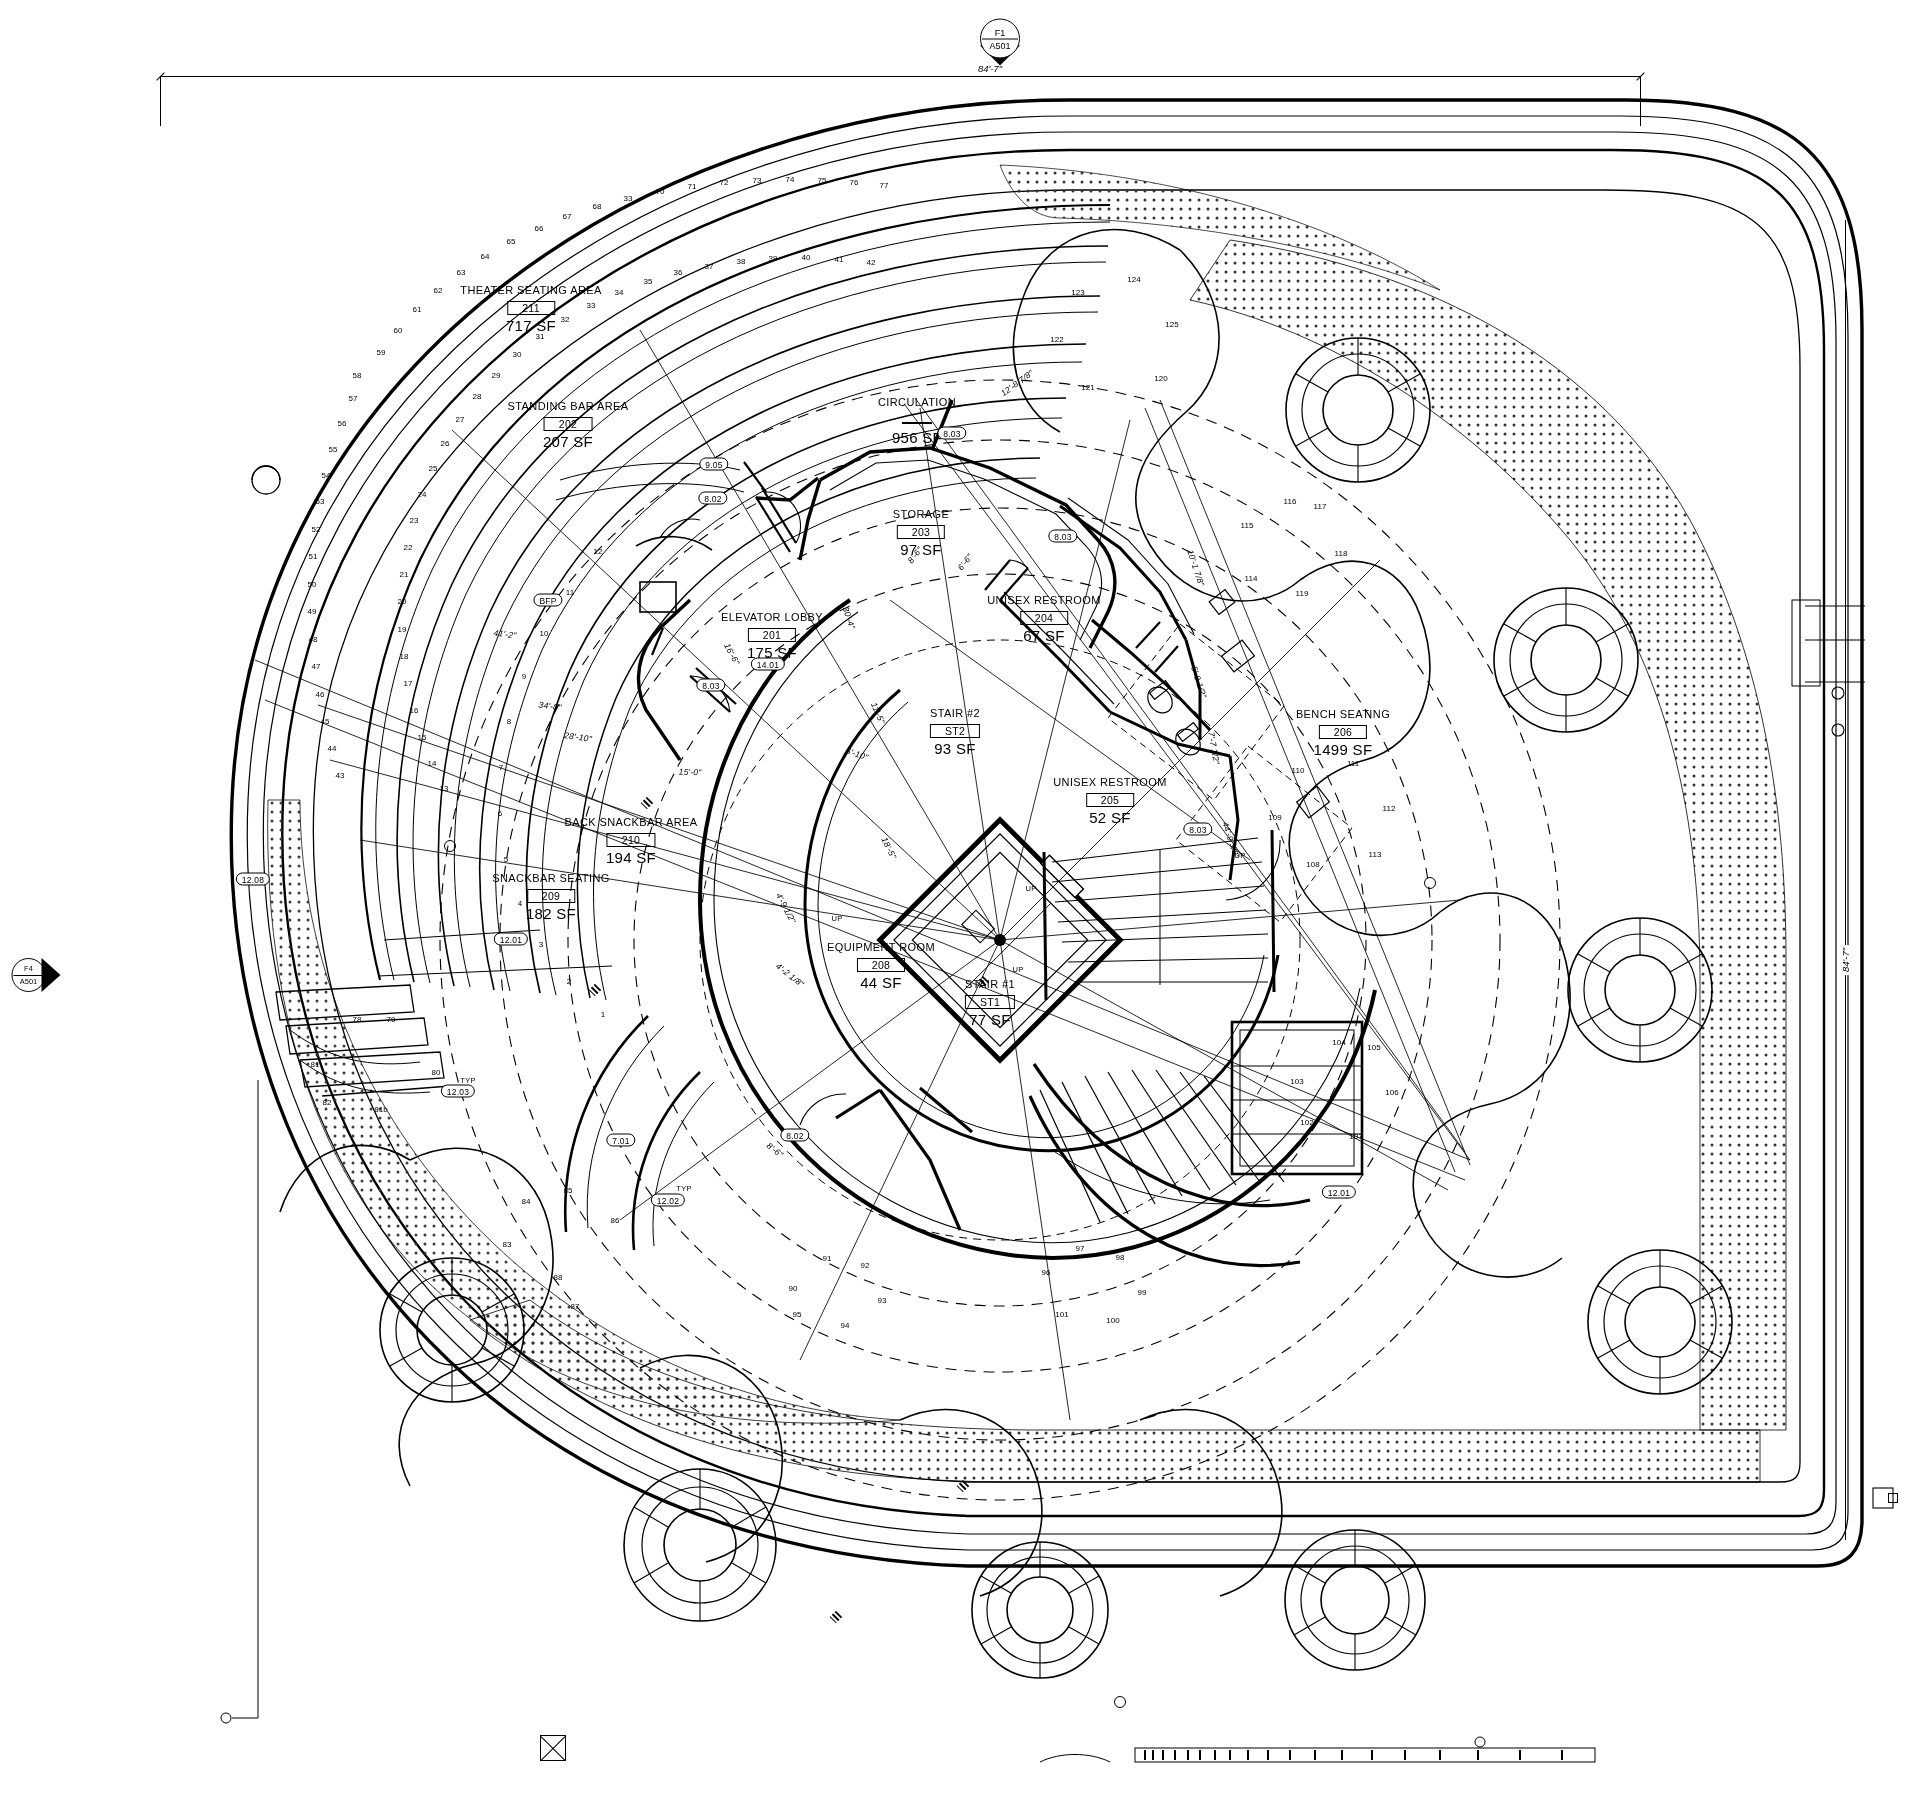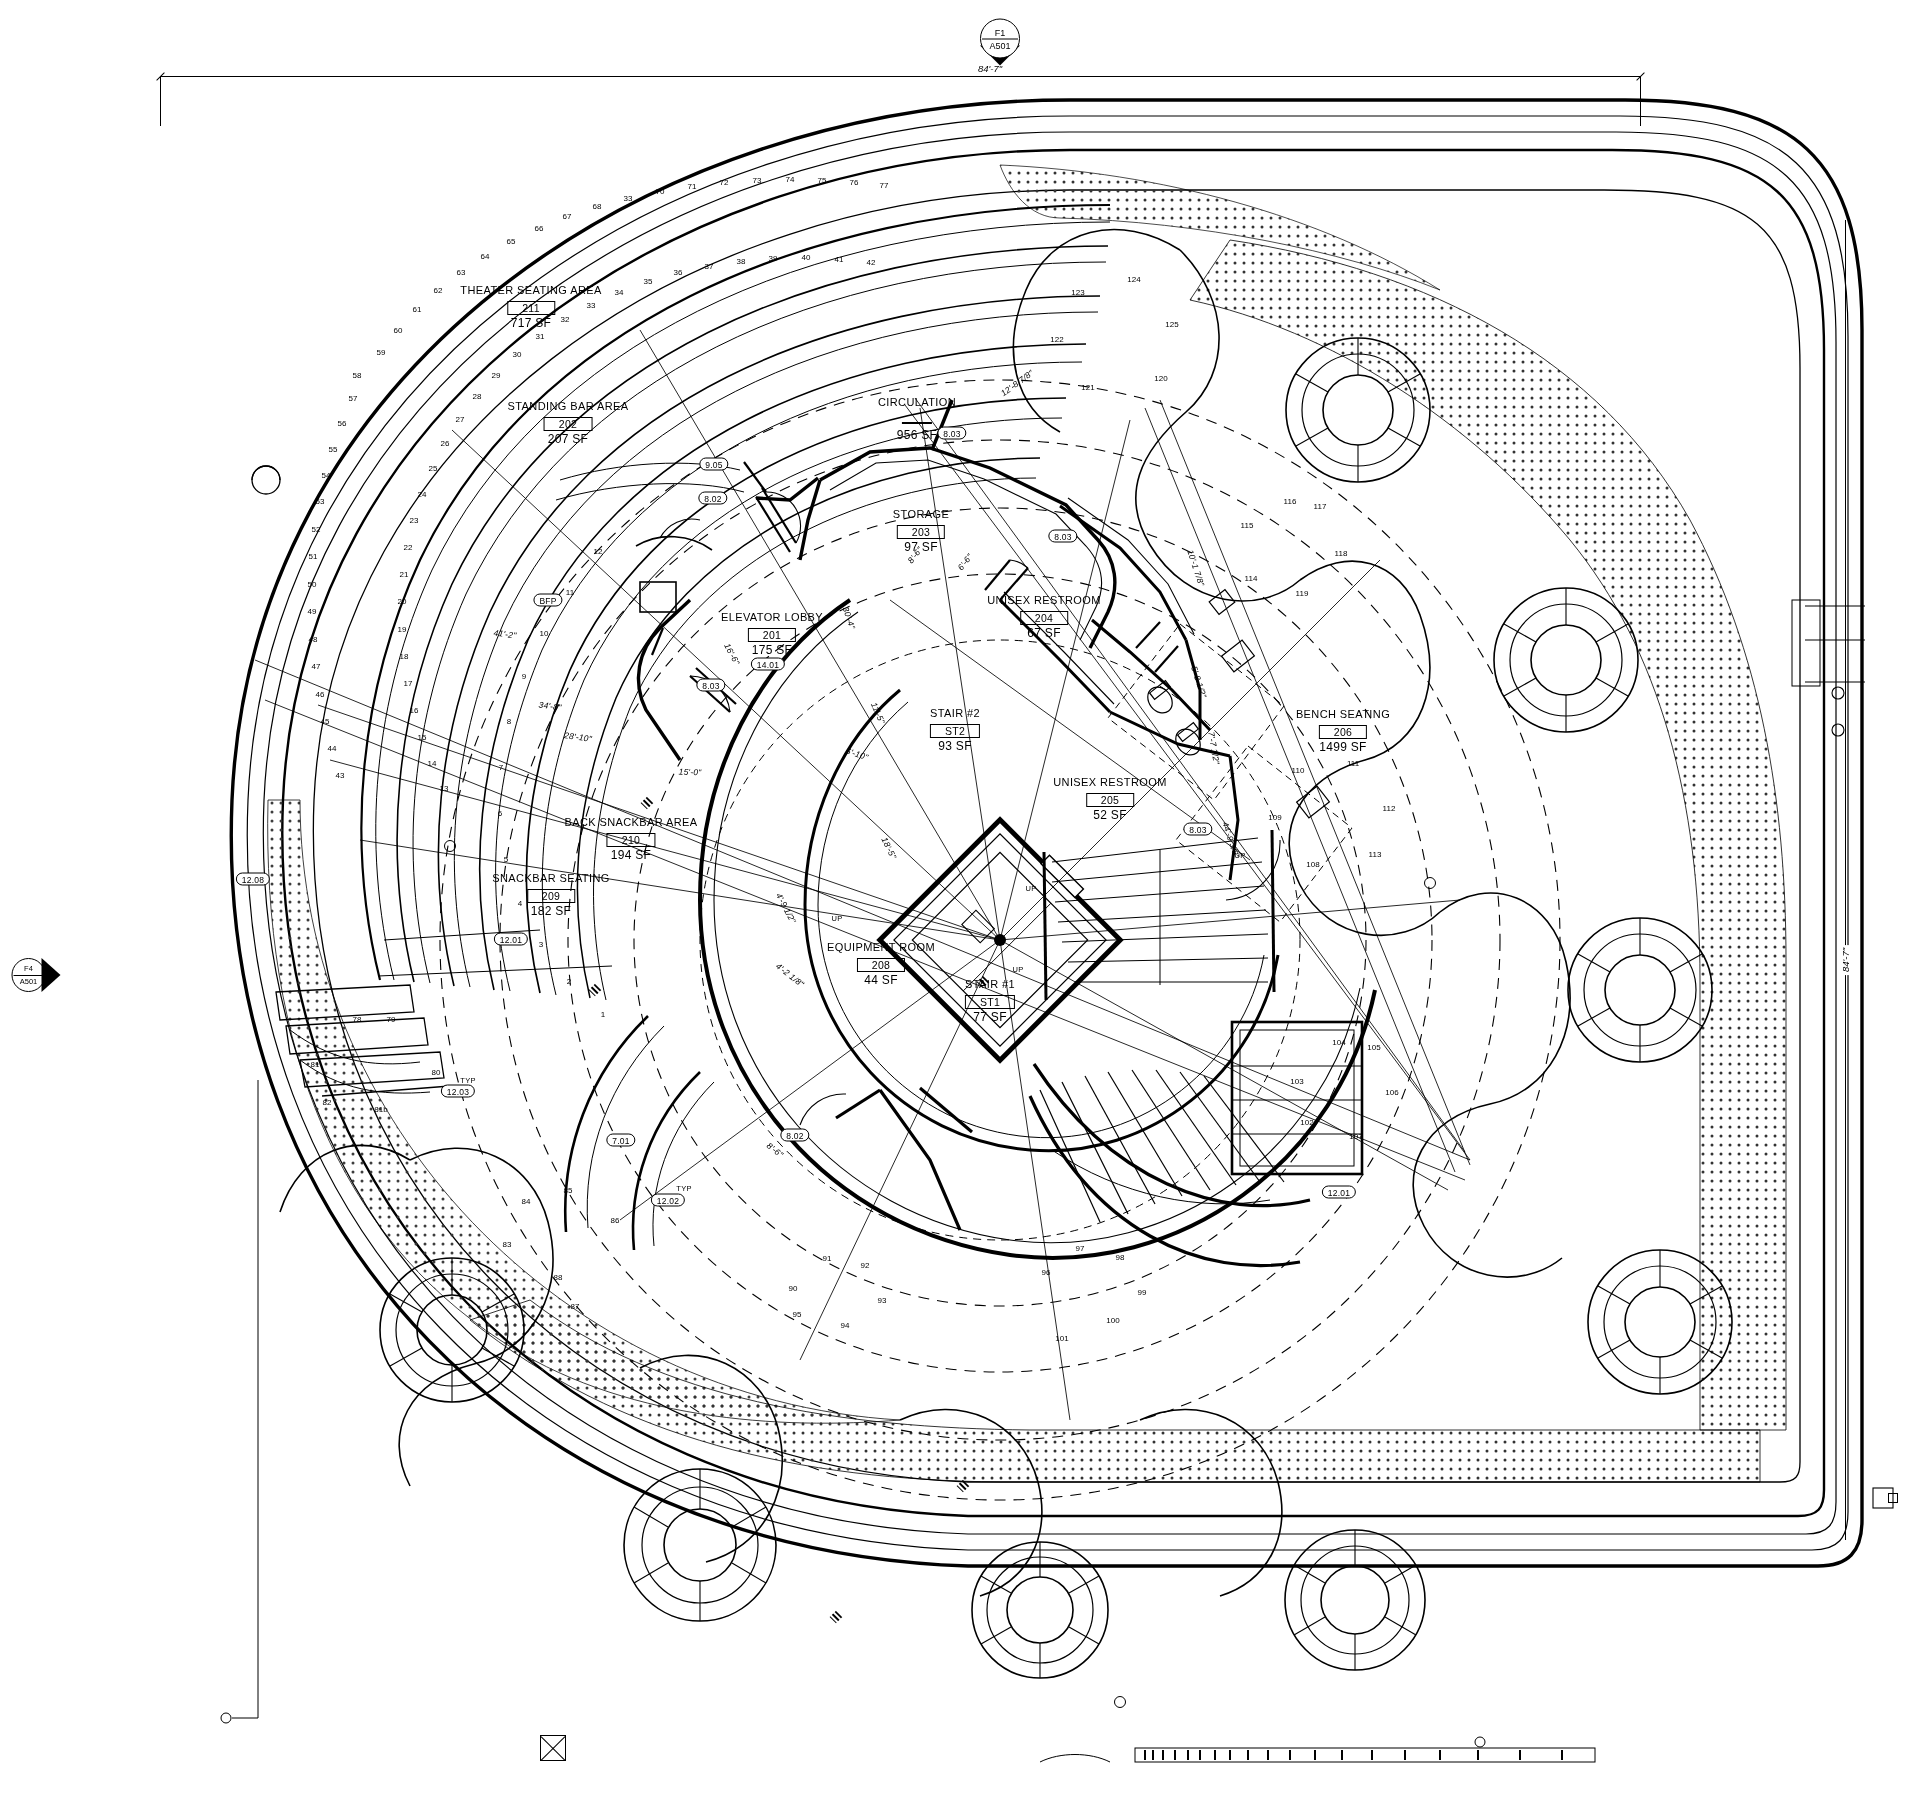--- a/index.html
+++ b/index.html
@@ -34,21 +34,21 @@
   }
   .room-tag .rnum {
     display: inline-block;
     border: 1.1px solid #000;
     padding: 0px 14px;
     font-size: 10.5px;
     line-height: 12px;
     letter-spacing: .3px;
   }
   .room-tag .rarea {
-    font-size: 12px;
+    font-size: 15px;
     margin-top: 1px;
     letter-spacing: .3px;
   }
 
   
   .keynote {
     position: absolute;
     border: 1px solid #000;
     border-radius: 8px;
     background: #fff;
@@ -863,21 +863,21 @@
       <div class="seatnum" style="left: 827px; top: 1258px;">91</div>
       <div class="seatnum" style="left: 865px; top: 1265px;">92</div>
       <div class="seatnum" style="left: 793px; top: 1288px;">90</div>
       <div class="seatnum" style="left: 882px; top: 1300px;">93</div>
       <div class="seatnum" style="left: 797px; top: 1314px;">95</div>
       <div class="seatnum" style="left: 845px; top: 1325px;">94</div>
       <div class="seatnum" style="left: 1080px; top: 1248px;">97</div>
       <div class="seatnum" style="left: 1120px; top: 1257px;">98</div>
       <div class="seatnum" style="left: 1046px; top: 1272px;">96</div>
       <div class="seatnum" style="left: 1142px; top: 1292px;">99</div>
-      <div class="seatnum" style="left: 1062px; top: 1314px; margin-top: 24px;">101</div>
+      <div class="seatnum" style="left: 1062px; top: 1314px;">101</div>
       <div class="seatnum" style="left: 1113px; top: 1320px;">100</div>
     </div>
   <div id="dims-layer">
       <div class="dimtext" style="left: 1017px; top: 383px; transform: translate(-50%, -50%) rotate(-36deg);">12'-8 7/8"</div>
       <div class="dimtext" style="left: 1196px; top: 568px; transform: translate(-50%, -50%) rotate(72deg);">10'-1 7/8"</div>
       <div class="dimtext" style="left: 915px; top: 555px; transform: translate(-50%, -50%) rotate(-52deg);">8'-6"</div>
       <div class="dimtext" style="left: 965px; top: 562px; transform: translate(-50%, -50%) rotate(-52deg);">6'-6"</div>
       <div class="dimtext" style="left: 849px; top: 618px; transform: translate(-50%, -50%) rotate(72deg);">30'-4"</div>
       <div class="dimtext" style="left: 732px; top: 654px; transform: translate(-50%, -50%) rotate(62deg);">16'-6"</div>
       <div class="dimtext" style="left: 505px; top: 634px; transform: translate(-50%, -50%) rotate(8deg);">41'-2"</div>

